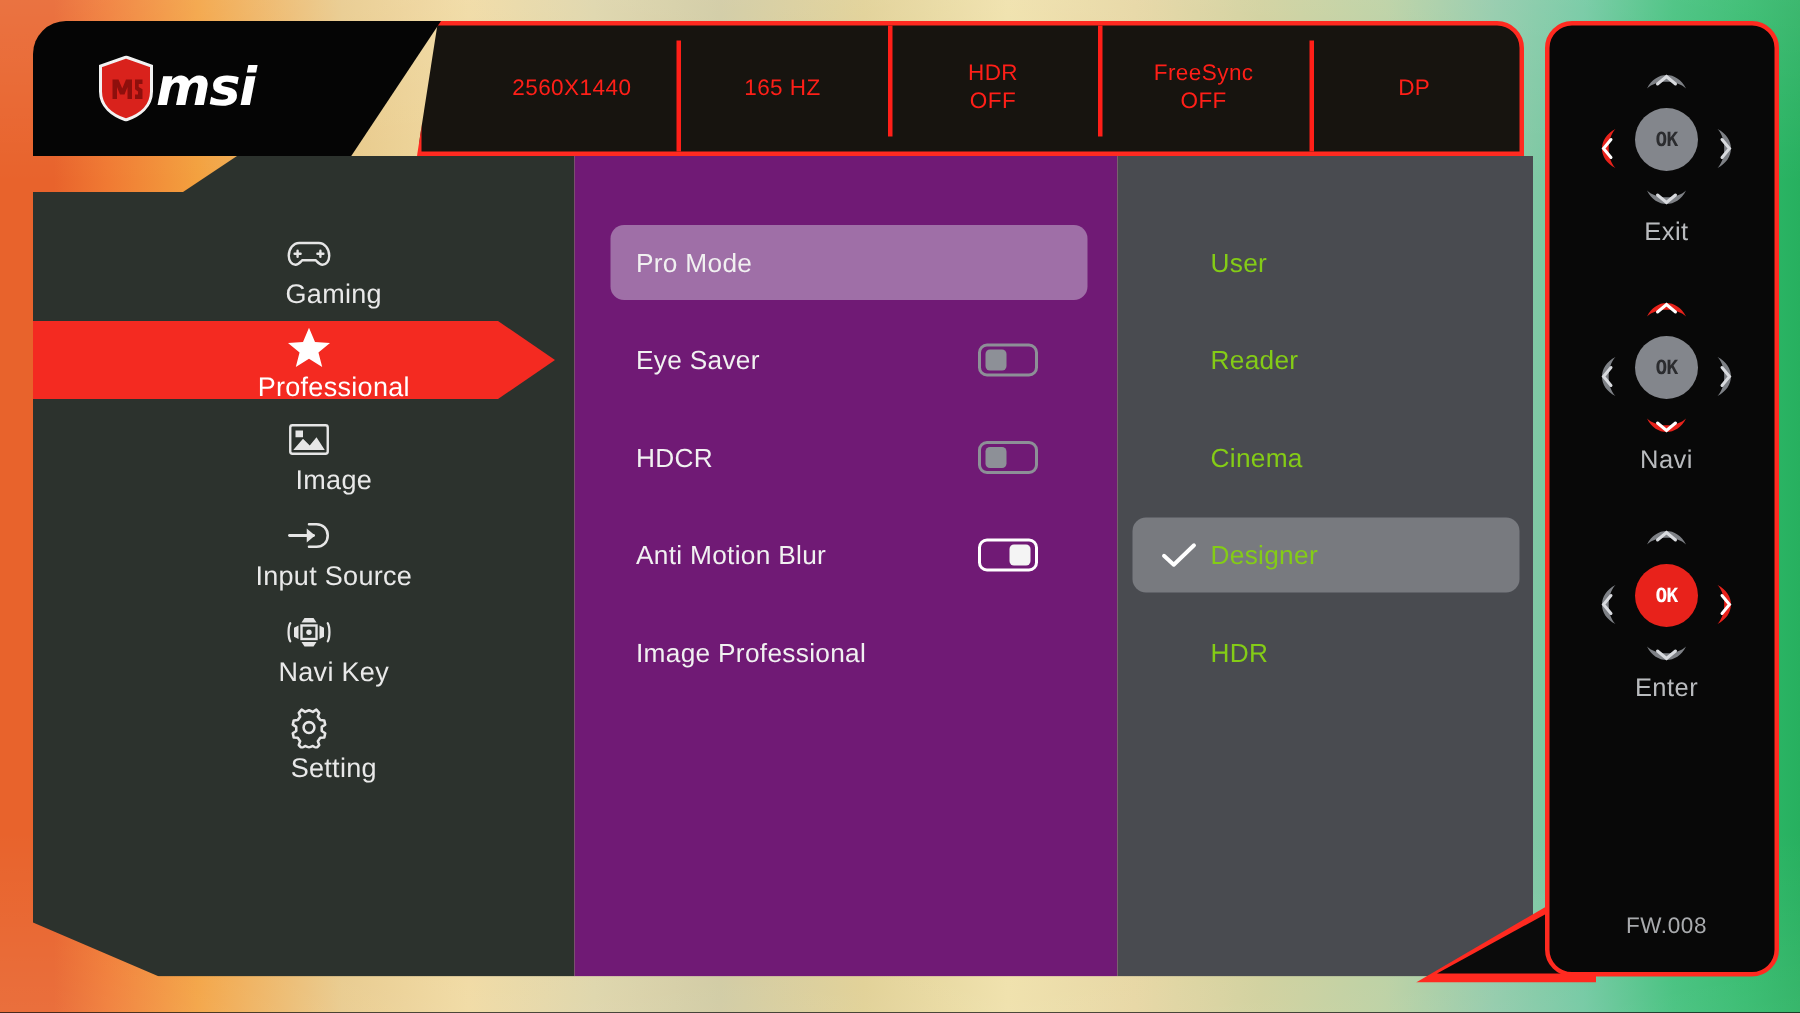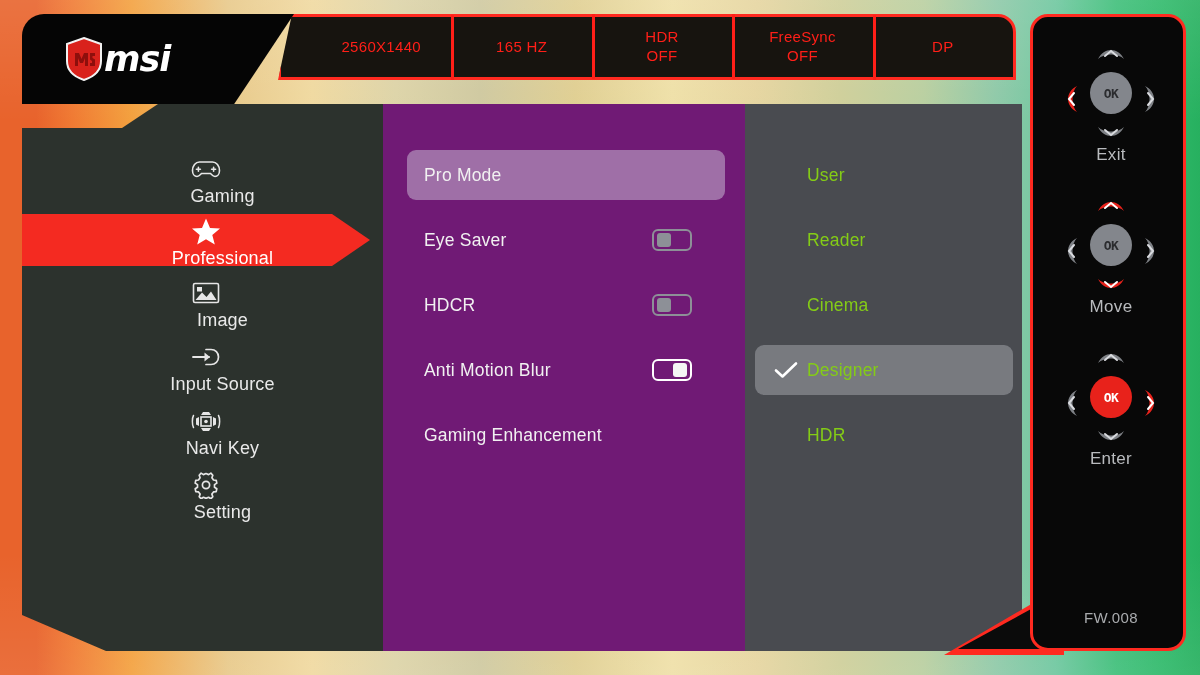--- a/index.html
+++ b/index.html
@@ -45,21 +45,21 @@
     z-index:6;
   }
   #msi-shield{ width:40px; height:44px; flex:none; }
   #msi-word{
     color:#ffffff; font-size:35px; font-weight:700; font-style:italic;
     letter-spacing:-1px; line-height:1; font-family:"DejaVu Sans", sans-serif;
   }
 
   
   #info-panel{
-    position:absolute; left:278px; top:14px; width:738px; height:66px;
+    position:absolute; left:278px; top:14px; width:738px; height:90px;
     background:#17140f;
     border:3px solid #ff2a20;
     border-radius:0 18px 0 0;
     clip-path: polygon(14px 0, 100% 0, 100% 100%, 0 100%);
     display:flex; align-items:center; z-index:5;
   }
   #info-inner{ display:flex; align-items:center; width:100%; padding-left:30px; }
   .info-cell{
     flex:1; text-align:center; color:#ff1f18;
     font-size:15px; line-height:1.25; letter-spacing:.3px;
@@ -327,21 +327,21 @@
       </div>
 
       <div class="opt-row" style="top:241px">
         <span class="opt-lbl">Anti Motion Blur</span>
         <span class="toggle on">
             <i class="knob"></i>
           </span>
       </div>
 
       <div class="opt-row" style="top:306px">
-        <span class="opt-lbl">Gaming Enhancement</span>
+        <span class="opt-lbl">Image Professional</span>
       </div>
     </div>
 
     <div id="col-val">
 
       <div class="val-row" style="top:46px">
         <span class="val-check"></span>
         <span class="val-lbl">User</span>
       </div>
 
@@ -431,21 +431,21 @@
           <path d="M5 9 L10 15 L5 21" fill="none" stroke="#d8dade" stroke-width="2" stroke-linecap="round"></path>
             </svg>
         </span>
         <span class="arrow down">
           <svg viewBox="0 0 30 17">
               <path d="M2 15 C8 3 22 3 28 15 C22 9 8 9 2 15 Z" fill="#e8221b"></path>
           <path d="M9 12 L15 7 L21 12" fill="none" stroke="#ffffff" stroke-width="2" stroke-linecap="round"></path>
             </svg>
         </span>
       </div>
-      <div class="pad-cap">Move</div>
+      <div class="pad-cap">Navi</div>
     </div>
 
     <div class="pad-group" style="top:332px">
       <div class="dpad">
         <span class="arrow up">
           <svg viewBox="0 0 30 17">
               <path d="M2 15 C8 3 22 3 28 15 C22 9 8 9 2 15 Z" fill="#7e8186"></path>
           <path d="M9 12 L15 7 L21 12" fill="none" stroke="#d8dade" stroke-width="2" stroke-linecap="round"></path>
             </svg>
         </span>

